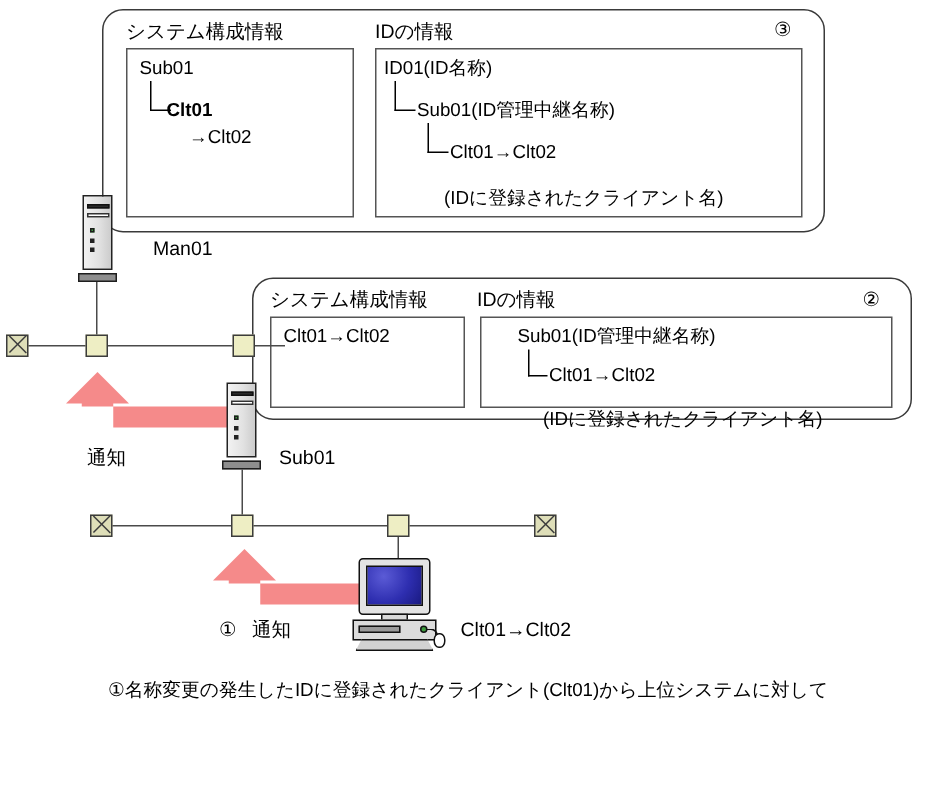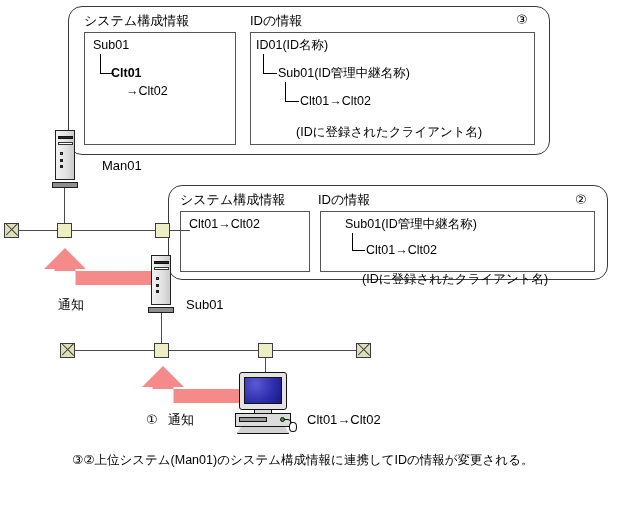--- a/index.html
+++ b/index.html
@@ -343,16 +343,16 @@
     <div class="case"></div>
     <div class="drive"></div>
     <div class="pwr"></div>
     <div class="stand"></div>
     <div class="cord"></div>
     <div class="mouse"></div>
   </div>
   <div class="lbl" style="left:307px; top:412px;">Clt01→Clt02</div>
 
   <div class="caption">
-    <div class="cap-line">③②上位システム(Man01)のシステム構成情報に連携してIDの情報が変更される。</div>
+    <div class="cap-line">①名称変更の発生したIDに登録されたクライアント(Clt01)から上位システムに対して</div>
   </div>
 
 </div>
 
 </body></html>

